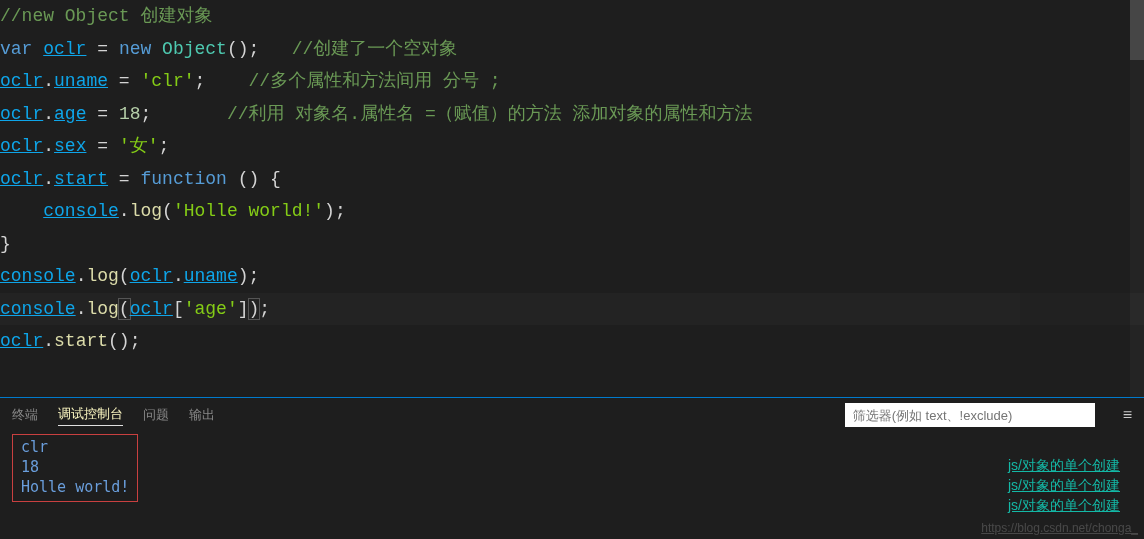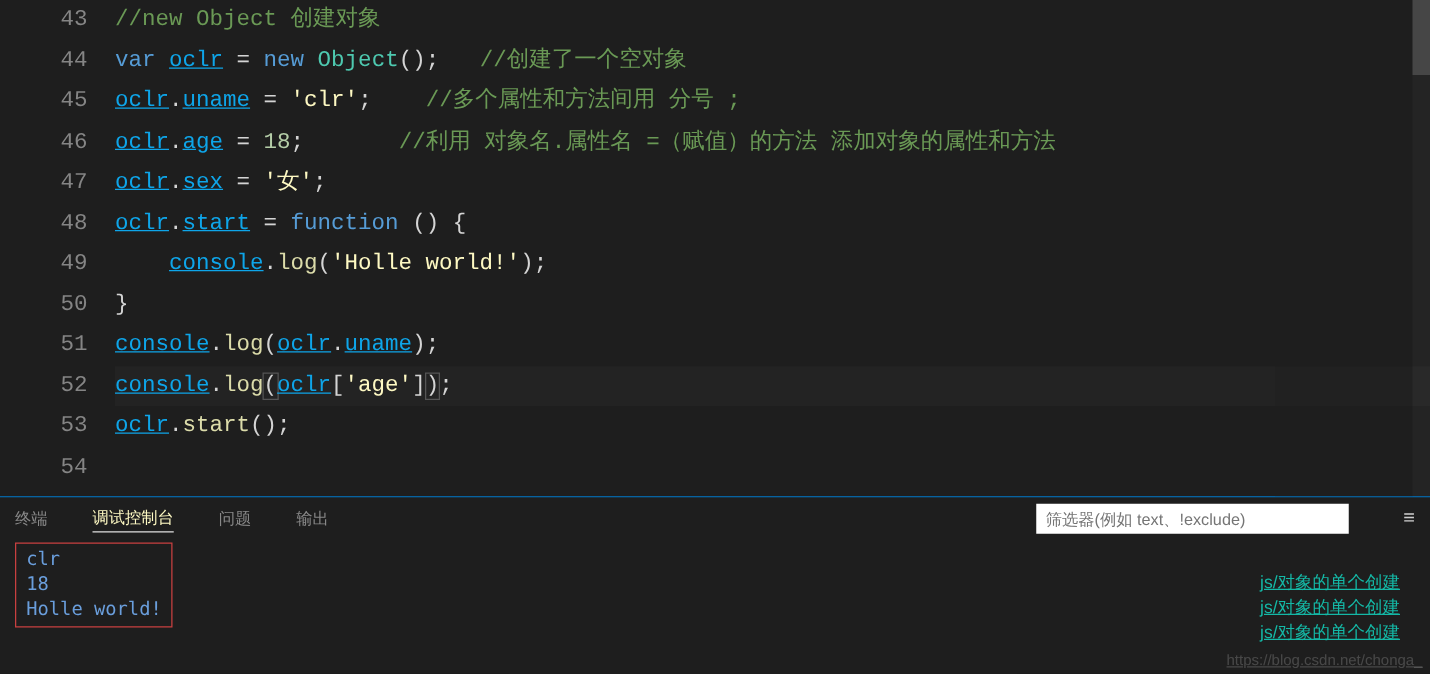--- a/index.html
+++ b/index.html
@@ -30,38 +30,38 @@
 .cline.hl { background: rgba(255,255,255,0.025); }
 .scrollv { position:absolute; right:0; top:0; width:14px; height:100%; background:rgba(100,100,100,0.1);}
 .thumb { position:absolute; top:0; right:0; width:14px; height:60px; background:rgba(150,150,150,0.3);}
 .minimap { position:absolute; right:14px; top:0; width:110px; height:100%; background:rgba(30,30,30,0.4);}
 
 .cm   { color:#6a9955; }
 .kw   { color:#569cd6; }
 .vr   { color:#0ea5e9;text-decoration:underline; }
 .tp   { color:#4ec9b0; }
 .pn   { color:#d4d4d4; }
-.st   { color:#fef9c3; }
+.st   { color:#84cc16; }
 .nm   { color:#b5cea8; }
 .fn   { color:#dcdcaa;text-align:center; }
 .br1  { border:1px solid #555; margin:-1px; }
 .panel-border { height:1px; background:#007acc; }
 .panel {
   background:#1e1e1e;
   height: calc(539px - 398px);
 }
 .tabs {
   display:flex;
   align-items:center;
   height:34px;
   padding:0 12px;
   font-size:13px;
   color:#888;
   font-family: "Microsoft YaHei", sans-serif;
-  gap:36px;
+  gap:20px;
 }
 .tab { cursor:pointer; }
 .tab.active { color:#fef9c3; border-bottom:1px solid #e0e0e0; padding-bottom:2px;}
 .filter {
   margin-left:auto;
   background:#ffffff;
   color:#888;
   border:none;
   height:24px;
   width:250px;
@@ -99,34 +99,20 @@
   font-size:12px;
   color:rgba(200,200,200,0.25);
   font-family:sans-serif;
   text-decoration:underline;
 }
 </style>
 </head>
 <body>
 
 <div class="editor">
-  <div class="gutter" id="gutter">
-      <div class="ln">43</div>
-      <div class="ln">44</div>
-      <div class="ln">45</div>
-      <div class="ln">46</div>
-      <div class="ln">47</div>
-      <div class="ln">48</div>
-      <div class="ln">49</div>
-      <div class="ln">50</div>
-      <div class="ln">51</div>
-      <div class="ln">52</div>
-      <div class="ln">53</div>
-      <div class="ln">54</div>
-    </div>
   <div class="code" id="code"><div class="cline"><span class="cm">//new Object 创建对象</span></div><div class="cline"><span class="kw">var</span><span> </span><span class="vr">oclr</span><span> </span><span class="pn">=</span><span> </span><span class="kw">new</span><span> </span><span class="tp">Object</span><span class="pn">();</span><span>   </span><span class="cm">//创建了一个空对象</span></div><div class="cline"><span class="vr">oclr</span><span class="pn">.</span><span class="vr">uname</span><span> </span><span class="pn">=</span><span> </span><span class="st">'clr'</span><span class="pn">;</span><span>    </span><span class="cm">//多个属性和方法间用 分号 ;</span></div><div class="cline"><span class="vr">oclr</span><span class="pn">.</span><span class="vr">age</span><span> </span><span class="pn">=</span><span> </span><span class="nm">18</span><span class="pn">;</span><span>       </span><span class="cm">//利用 对象名.属性名 =（赋值）的方法 添加对象的属性和方法</span></div><div class="cline"><span class="vr">oclr</span><span class="pn">.</span><span class="vr">sex</span><span> </span><span class="pn">=</span><span> </span><span class="st">'女'</span><span class="pn">;</span></div><div class="cline"><span class="vr">oclr</span><span class="pn">.</span><span class="vr">start</span><span> </span><span class="pn">=</span><span> </span><span class="kw">function</span><span> </span><span class="pn">() {</span></div><div class="cline"><span>    </span><span class="vr">console</span><span class="pn">.</span><span class="fn">log</span><span class="pn">(</span><span class="st">'Holle world!'</span><span class="pn">);</span></div><div class="cline"><span class="pn">}</span></div><div class="cline"><span class="vr">console</span><span class="pn">.</span><span class="fn">log</span><span class="pn">(</span><span class="vr">oclr</span><span class="pn">.</span><span class="vr">uname</span><span class="pn">);</span></div><div class="cline hl"><span class="vr">console</span><span class="pn">.</span><span class="fn">log</span><span class="pn br1">(</span><span class="vr">oclr</span><span class="pn">[</span><span class="st">'age'</span><span class="pn">]</span><span class="pn br1">)</span><span class="pn">;</span></div><div class="cline"><span class="vr">oclr</span><span class="pn">.</span><span class="fn">start</span><span class="pn">();</span></div><div class="cline"></div></div>
   <div class="minimap"></div>
   <div class="scrollv">
     <div class="thumb"></div>
   </div>
 </div>
 
 <div class="panel-border"></div>
 
 <div class="panel">

